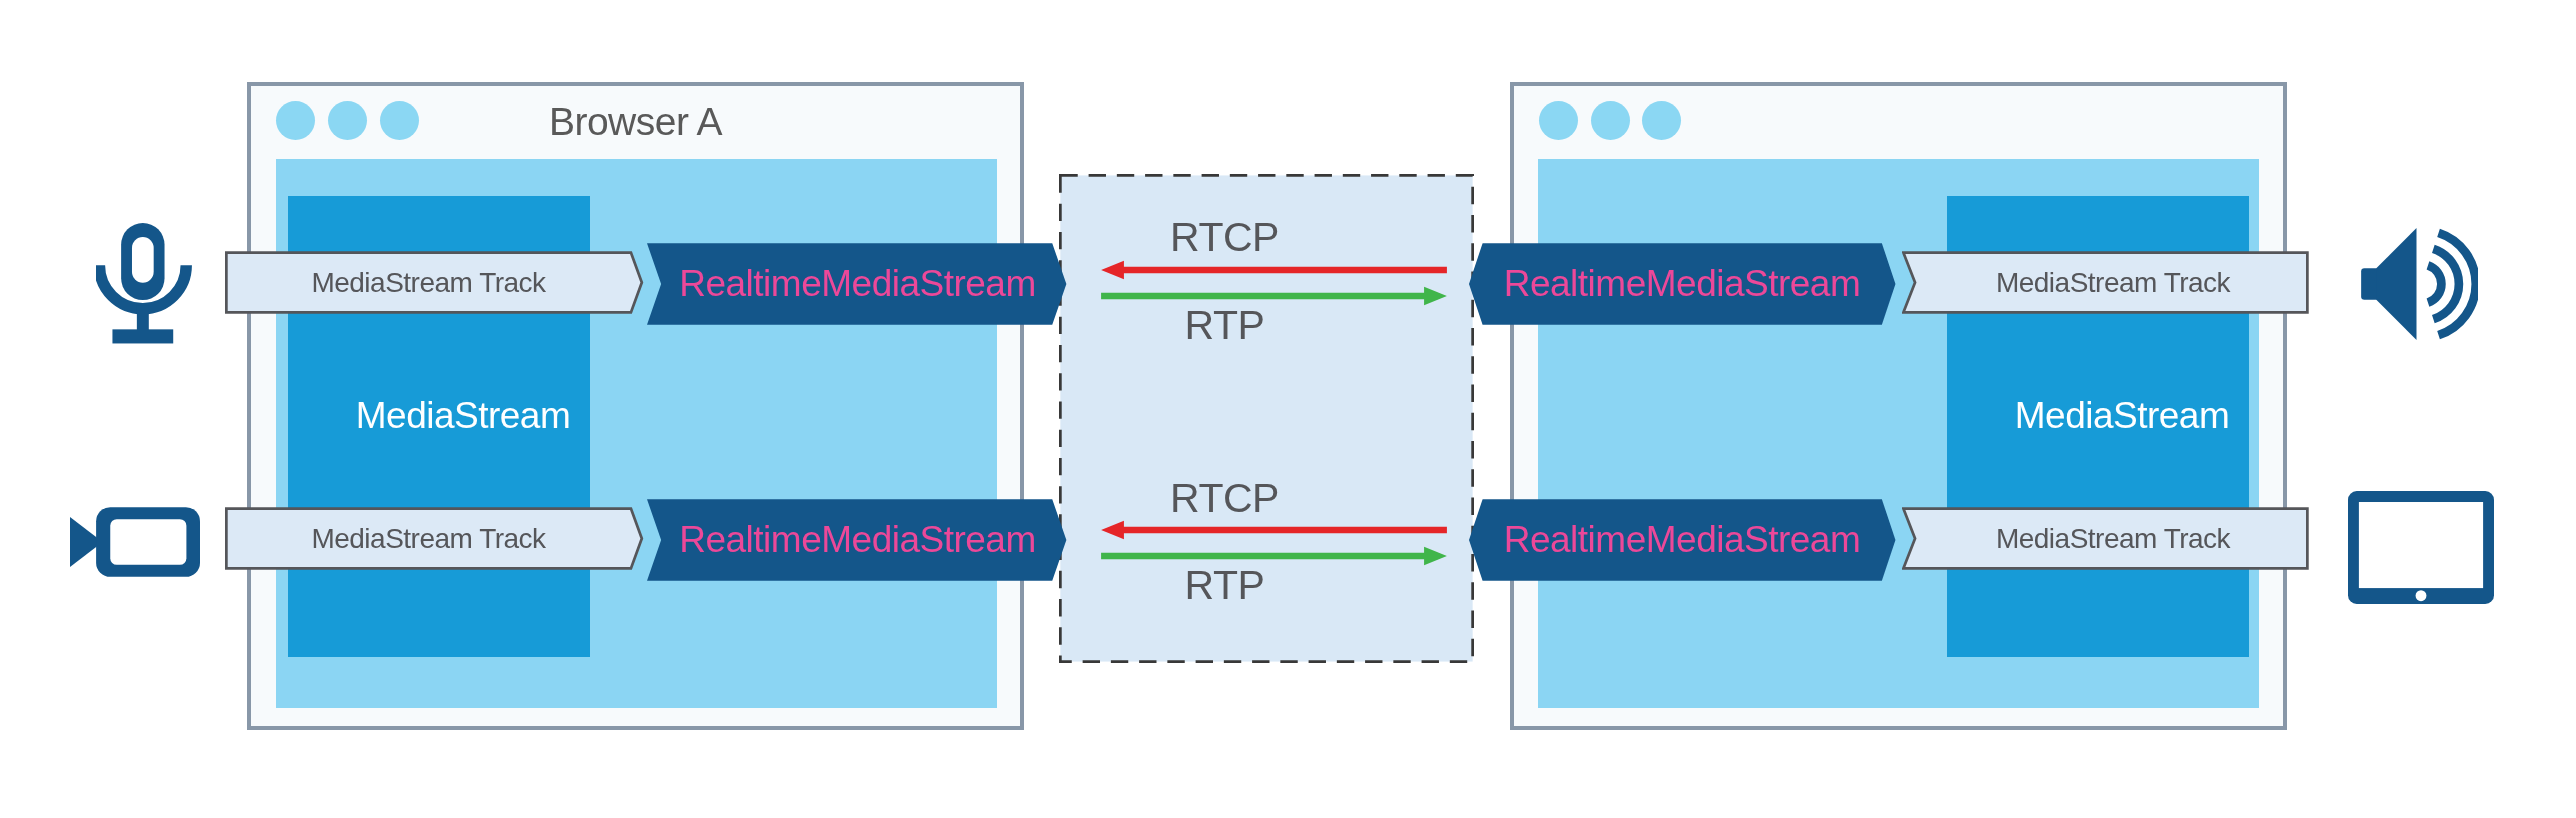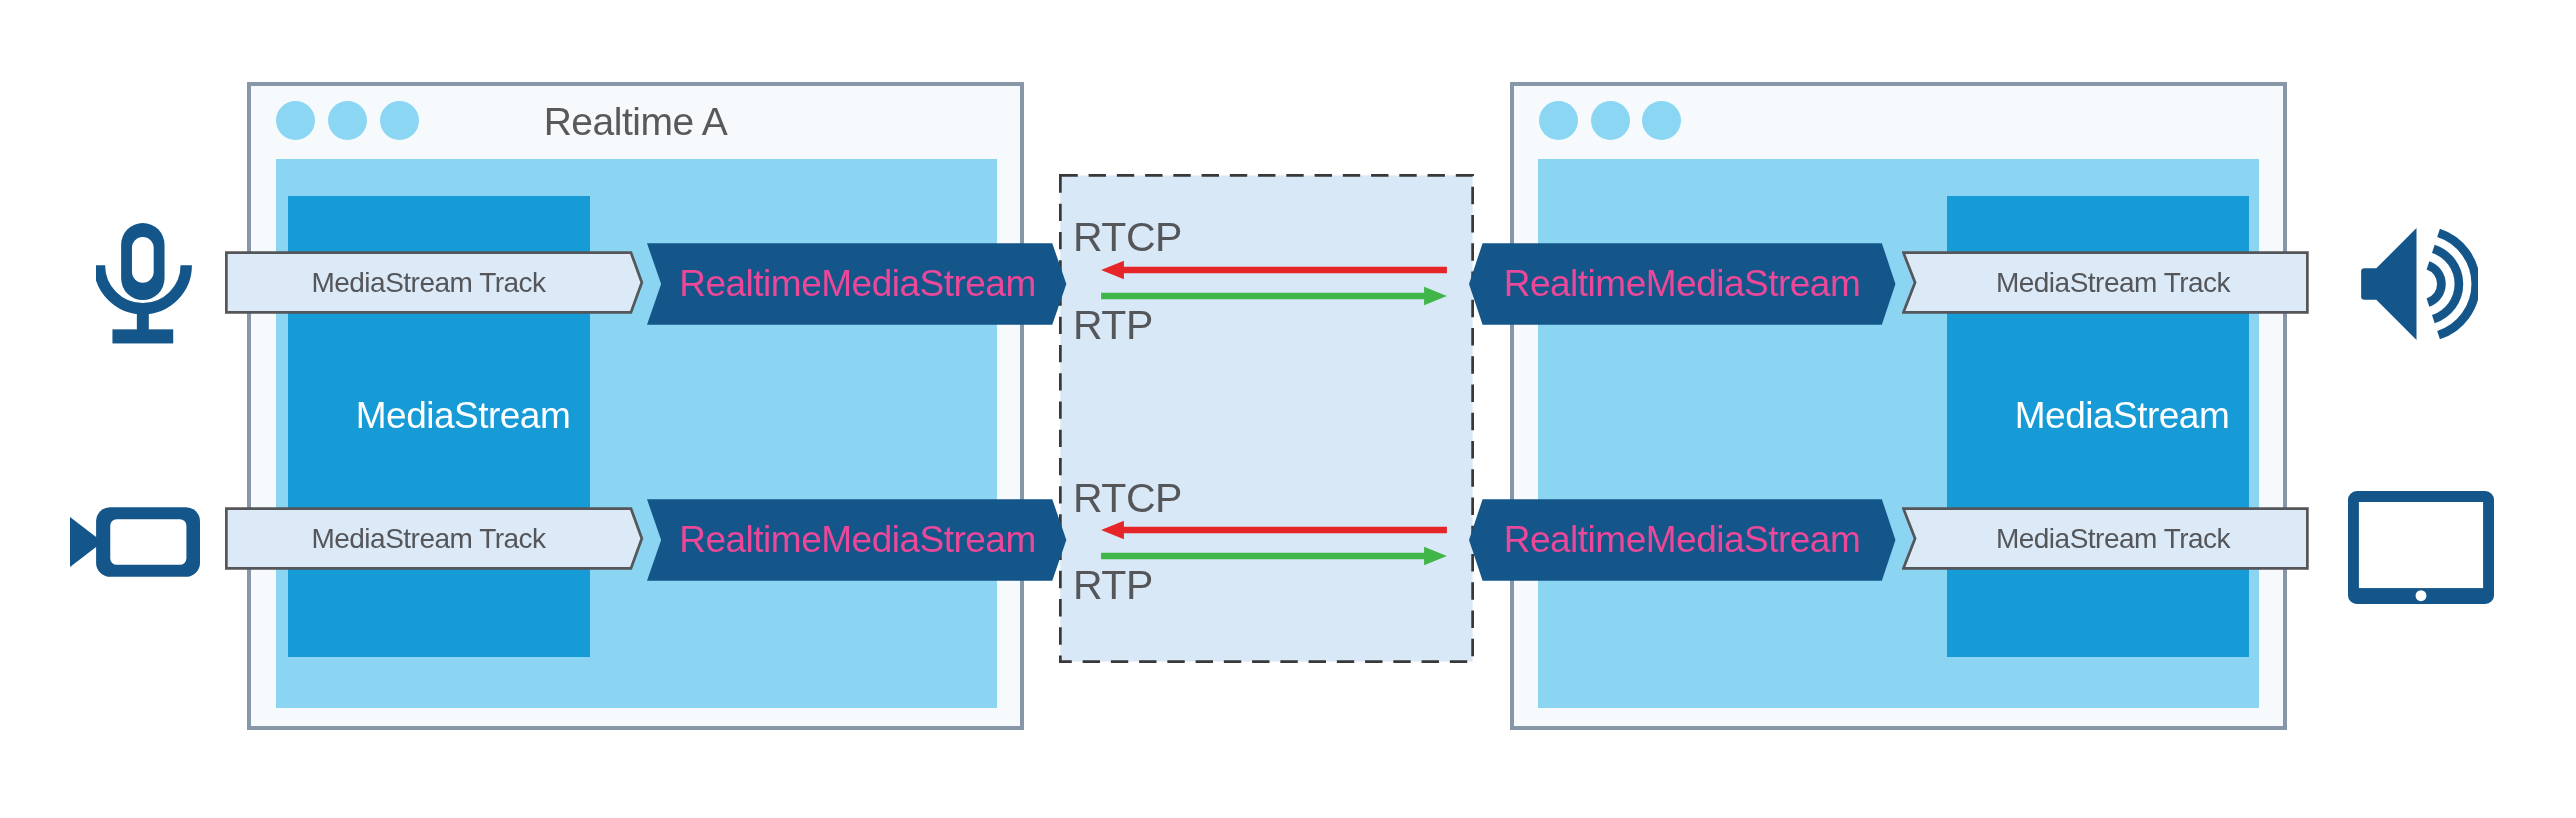--- a/index.html
+++ b/index.html
@@ -23,21 +23,21 @@
               color:#ffffff;font-size:37px;letter-spacing:-0.5px;padding-left:24px;}
 
   
   .flag{position:absolute;}
   .flag-label{position:absolute;display:flex;align-items:center;justify-content:center;
               font-size:28px;color:#55565A;letter-spacing:-0.5px;white-space:nowrap;}
   .rt-label{position:absolute;display:flex;align-items:center;justify-content:center;
             font-size:37px;color:#ec4899;letter-spacing:-0.5px;white-space:nowrap;}
 
   
-  .ctext{position:absolute;left:1073px;width:415px;height:48px;line-height:48px;
+  .ctext{position:absolute;left:1017px;width:415px;height:48px;line-height:48px;text-align:center;
          color:#55565A;font-size:41px;letter-spacing:-0.5px;}
   .ctitle{font-size:35px;font-weight:bold;color:#55565A;}
 
   .icon{position:absolute;}
 </style>
 </head>
 <body>
 
 <div class="canvas">
 
@@ -66,21 +66,21 @@
   <svg class="icon" style="left:2348px;top:491px;" width="146" height="113" viewBox="0 0 268 207">
     <rect x="0" y="0" width="268" height="207" rx="16" fill="#14568A"></rect>
     <rect x="20" y="20" width="228" height="158" fill="#ffffff"></rect>
     <circle cx="134" cy="192" r="10" fill="#ffffff"></circle>
   </svg>
 
   <div class="window win-a"></div>
   <div class="dot" style="left:276px;"></div>
   <div class="dot" style="left:328px;"></div>
   <div class="dot" style="left:380px;"></div>
-  <div class="win-title" style="left:445px;">Realtime A</div>
+  <div class="win-title" style="left:445px;">Browser A</div>
   <div class="sky" style="left:276px;"></div>
   <div class="deep" style="left:288px;"></div>
   <div class="deep-label" style="left:288px;">MediaStream</div>
 
   <div class="window win-b"></div>
   <div class="dot" style="left:1539px;"></div>
   <div class="dot" style="left:1591px;"></div>
   <div class="dot" style="left:1642px;"></div>
   <div class="sky" style="left:1538px;"></div>
   <div class="deep" style="left:1947px;"></div>

